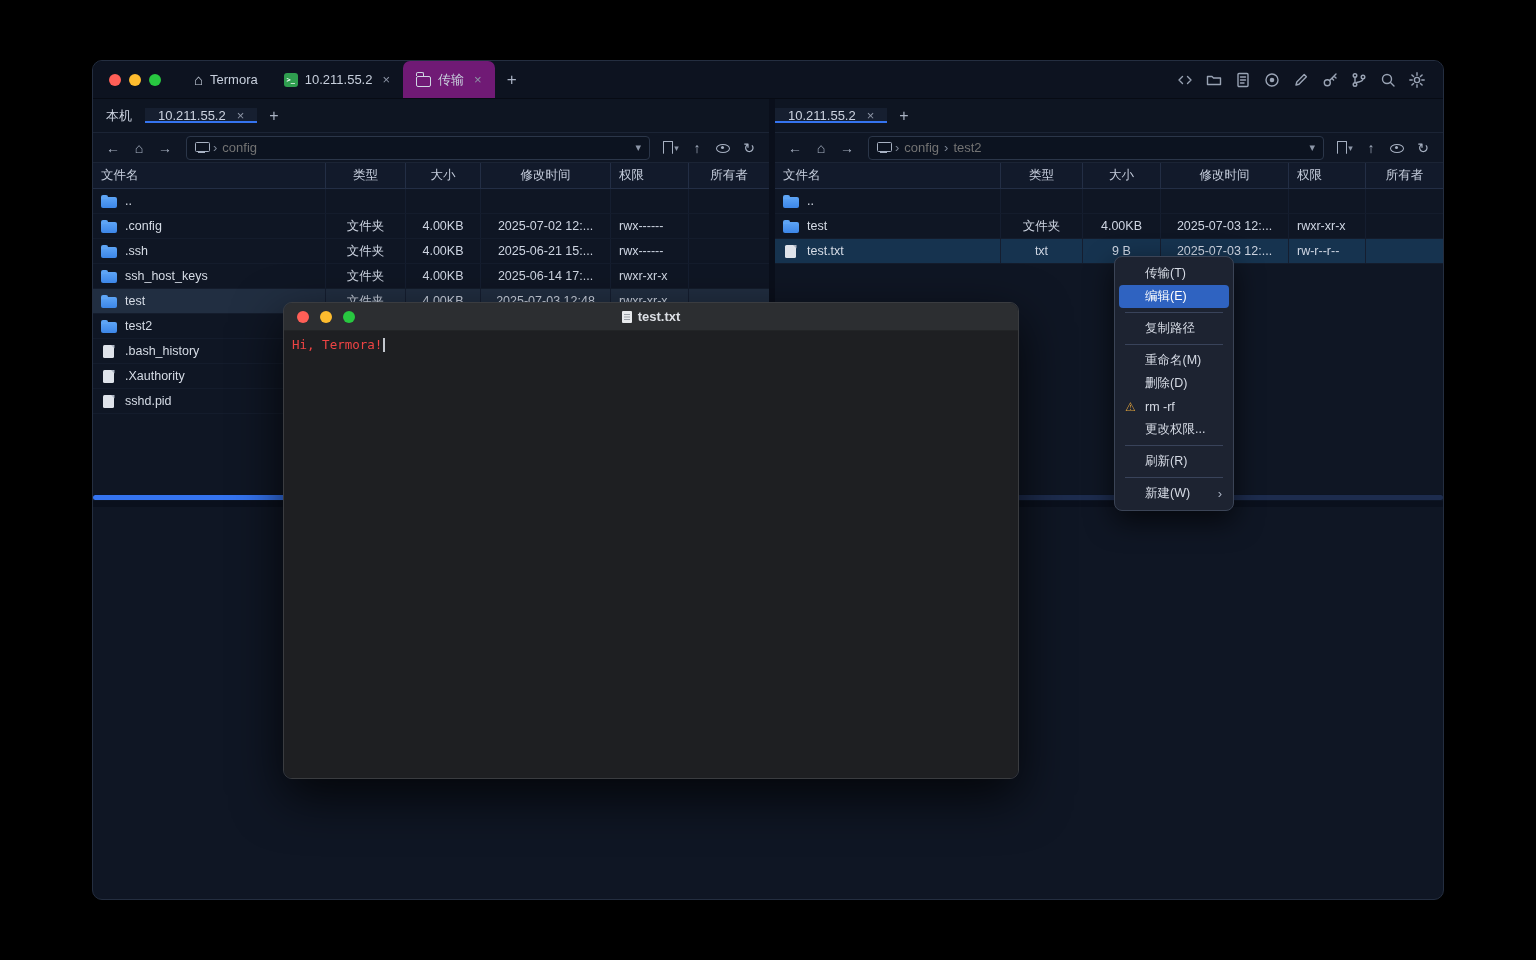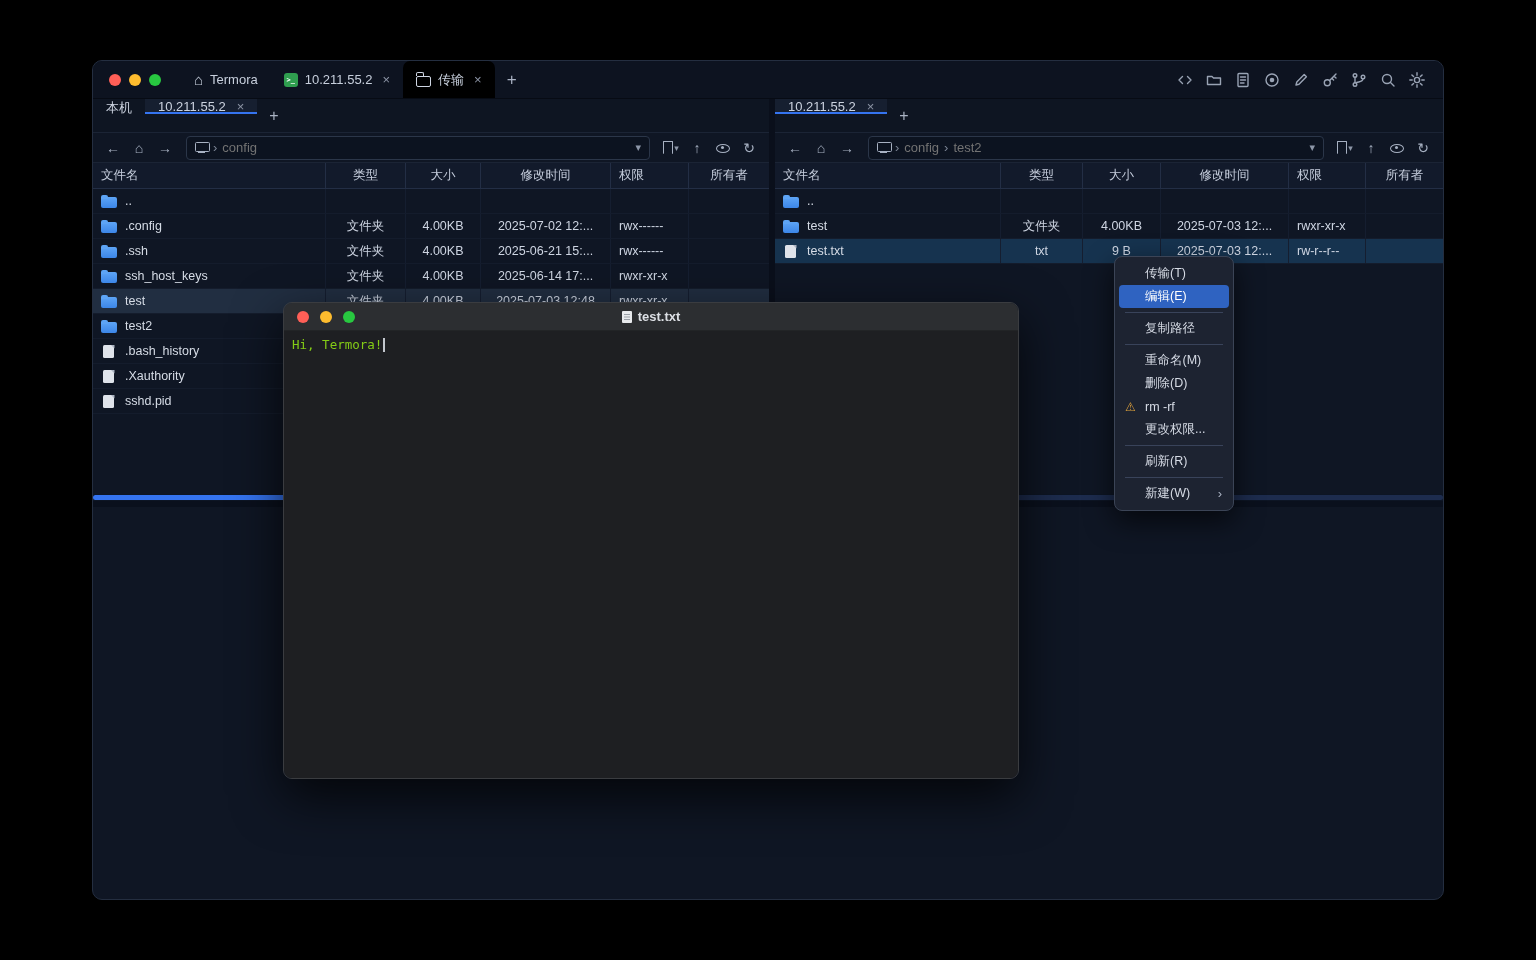--- a/index.html
+++ b/index.html
@@ -14,21 +14,21 @@
             color:#ced5e2; font-size:13px; box-shadow:0 25px 70px rgba(0,0,0,.85); }
 
   
   .titlebar { flex:0 0 38px; display:flex; align-items:stretch; background:#0d1320;
               border-bottom:1px solid #070b14; }
   .traffic { display:flex; align-items:center; gap:8px; padding:0 20px 0 16px; }
   .dot { width:12px; height:12px; border-radius:50%; }
   .dot.red{background:#ff5f57} .dot.yellow{background:#febc2e} .dot.green{background:#28c840}
   .tabs-main { display:flex; align-items:stretch; }
   .main-tab { display:flex; align-items:center; gap:7px; padding:0 13px; color:#c7cfdc; cursor:default; }
-  .main-tab.active { background:#000000; border-radius:7px 7px 0 0; }
+  .main-tab.active { background:#701a75; border-radius:7px 7px 0 0; }
   .tab-label { white-space:nowrap; }
   .tab-close { color:#8d95a6; font-size:13px; margin-left:3px; }
   .main-tab:not(.closable) .tab-close, .pane-tab:not(.closable) .tab-close { display:none; }
   .tab-ic { display:none; }
   .icon-home .tab-ic { display:inline-flex; align-items:center; }
   .icon-home .tab-ic::before { content:"⌂"; font-size:15px; color:#c9d1de; }
   .icon-terminal .tab-ic { display:inline-block; width:14px; height:14px; background:#2f9e4f;
         border-radius:3px; position:relative; }
   .icon-terminal .tab-ic::before { content:">_"; position:absolute; inset:0; display:flex;
         align-items:center; justify-content:center; font:bold 7px "DejaVu Sans Mono",monospace; color:#fff; }
@@ -44,21 +44,21 @@
 
   
   .panes { flex:0 0 402px; display:flex; }
   .pane { display:flex; flex-direction:column; background:#0f1624; }
   .pane-left { width:676px; }
   .v-splitter { width:6px; background:#0a0f1b; }
   .pane-right { flex:1; }
 
   .pane-tabs { flex:0 0 34px; display:flex; align-items:stretch; background:#0e1522;
                border-bottom:1px solid #1b2435; }
-  .pane-tab-list { display:flex; align-items:flex-start; }
+  .pane-tab-list { display:flex; align-items:center; }
   .pane-tab { display:flex; align-items:center; gap:8px; padding:0 13px; position:relative; color:#ccd3e0; }
   .pane-tab.active { background:#161f30; }
   .pane-tab.active::after { content:""; position:absolute; left:0; right:0; bottom:0; height:2px; background:#3574f0; }
   .pane-tabs .plus-btn { font-size:16px; }
 
   .toolbar { flex:0 0 30px; display:flex; align-items:center; padding:0 8px; gap:2px;
              border-bottom:1px solid #1b2435; }
   .nav-btn { min-width:24px; height:22px; display:flex; align-items:center; justify-content:center;
              color:#a7b1c2; font-size:14px; border-radius:4px; }
   .breadcrumb { flex:1; height:24px; border:1px solid #2b3649; border-radius:4px; background:#0c1320;
@@ -147,21 +147,21 @@
             border:1px solid #3a3c40; box-shadow:0 18px 50px rgba(0,0,0,.75); }
   .ed-title { flex:0 0 28px; background:#2c2e31; position:relative; display:flex; align-items:center;
               border-bottom:1px solid #222426; }
   .ed-traffic { display:flex; gap:11px; padding-left:13px; }
   .ed-title-center { position:absolute; left:0; right:0; display:flex; justify-content:center;
               align-items:center; gap:6px; color:#dcdfe4; font-size:13px; font-weight:600; pointer-events:none; }
   .doc-ic { width:10px; height:12px; background:#e8eaed; border-radius:1px; position:relative; }
   .doc-ic::before { content:""; position:absolute; left:2px; top:3px; width:6px; height:1px;
               background:#9aa0a8; box-shadow:0 2.5px 0 #9aa0a8, 0 5px 0 #9aa0a8; }
   .ed-body { flex:1; background:#1e1f22; padding:6px 8px;
-             font-family:"DejaVu Sans Mono", monospace; font-size:12.5px; color:#84cc16; }
+             font-family:"DejaVu Sans Mono", monospace; font-size:12.5px; color:#ef4444; }
   .caret { display:inline-block; width:2px; height:14px; background:#c2c6cd;
            vertical-align:text-bottom; margin-left:1px; }
 </style>
 </head>
 <body>
 
 <div class="screen">
 
   <div class="window">
 

